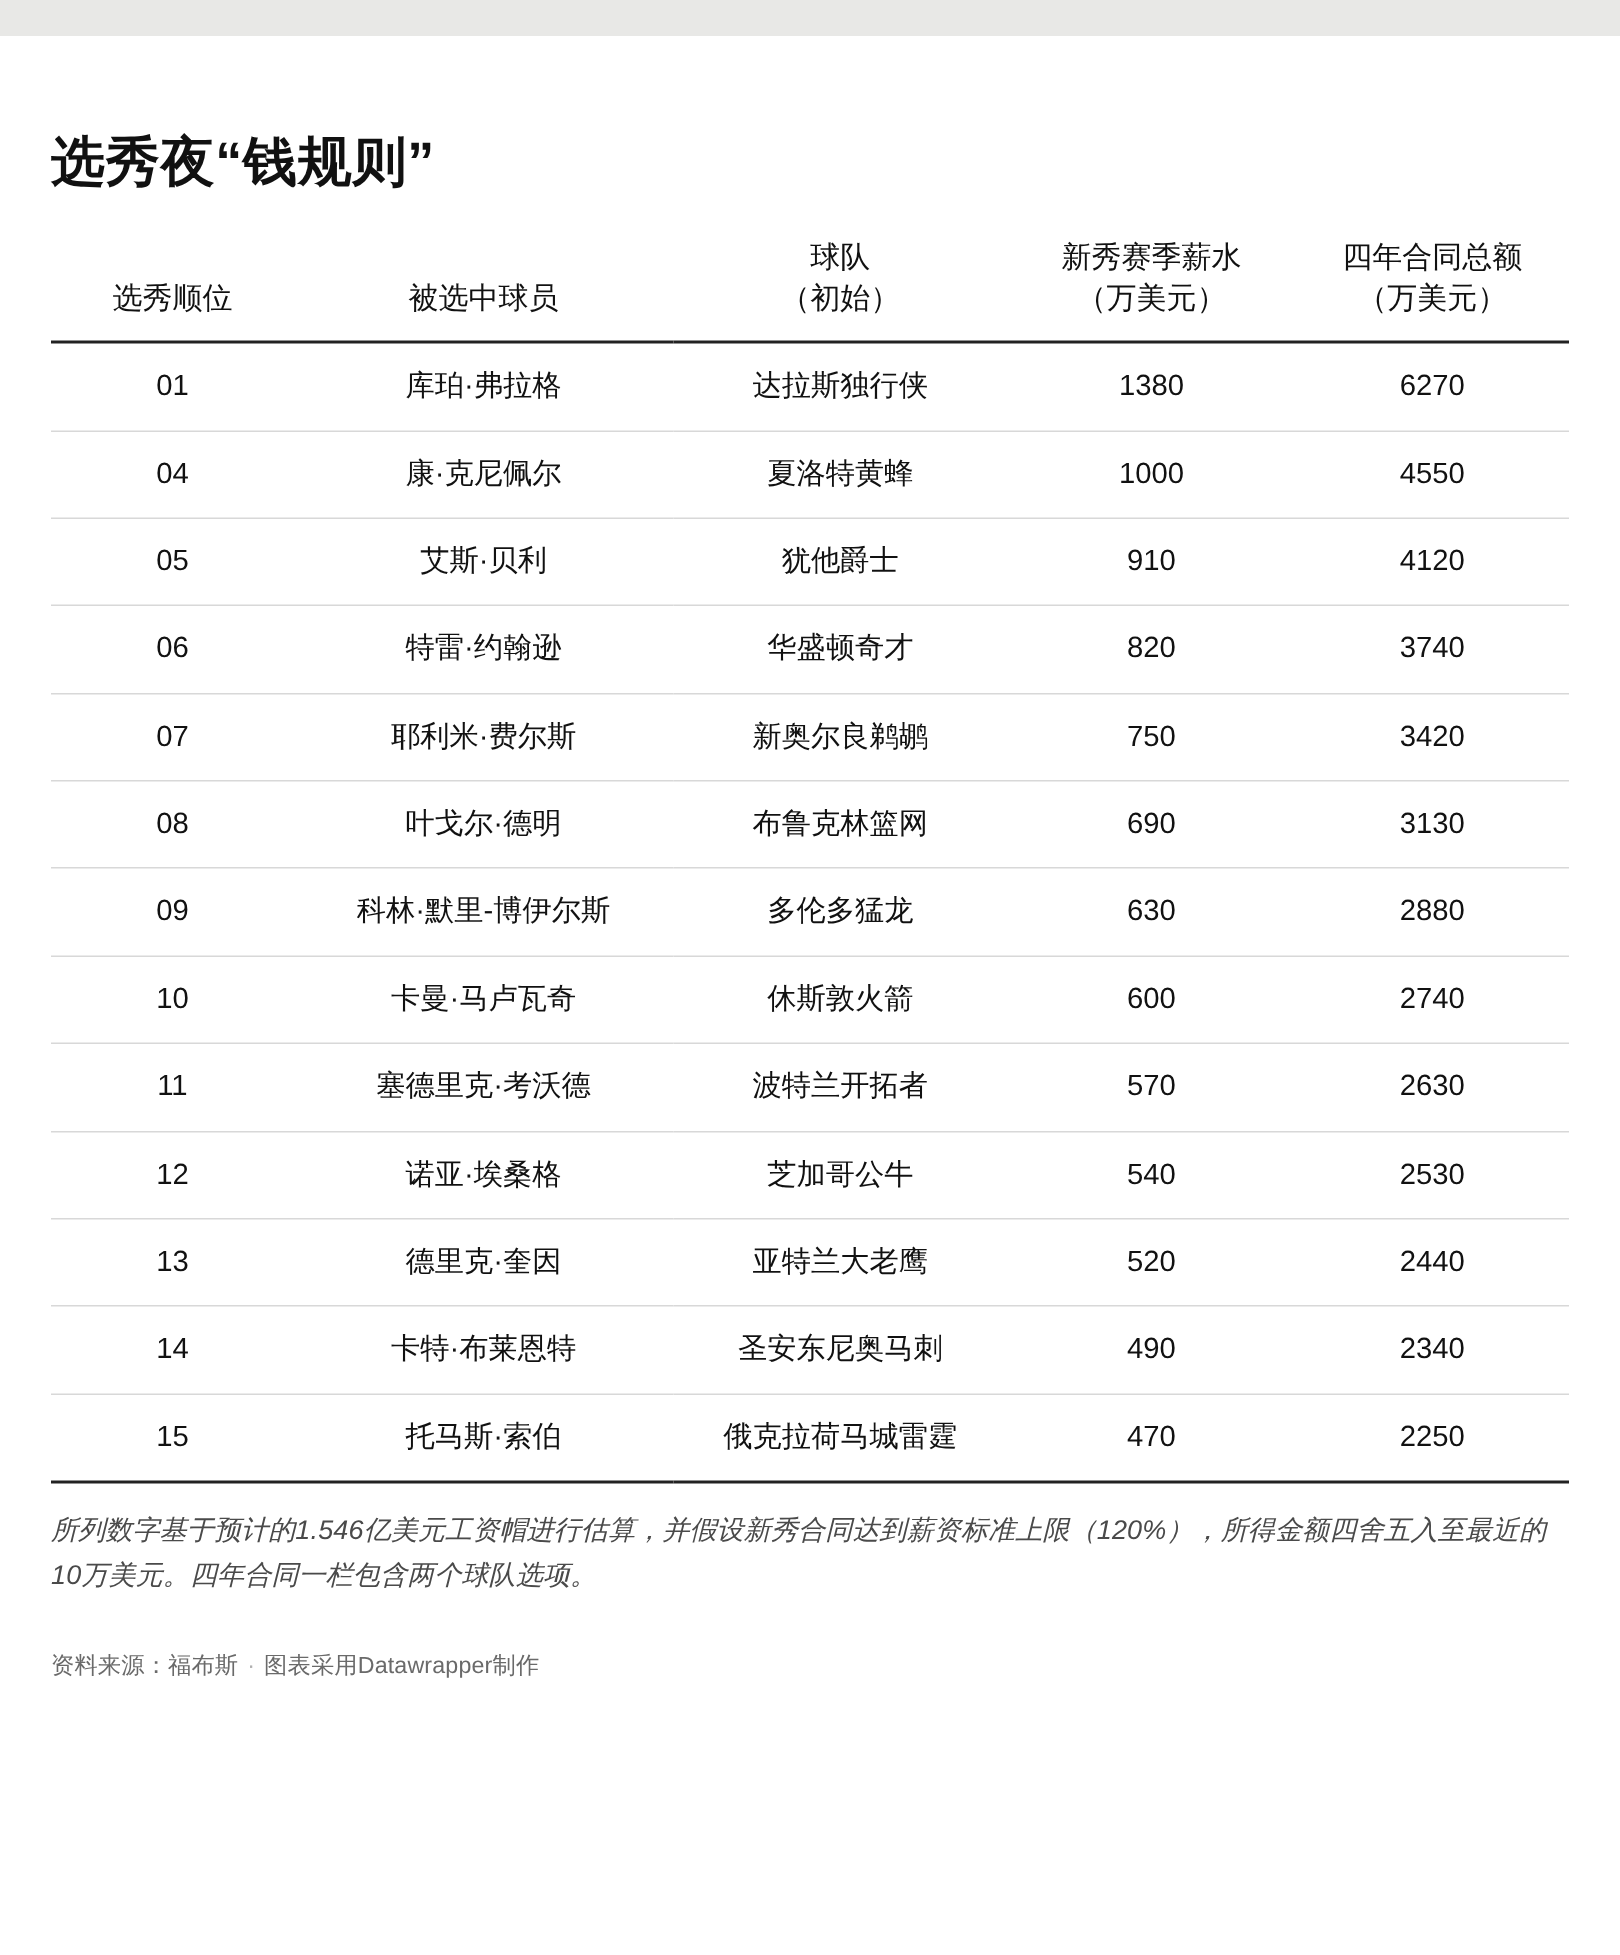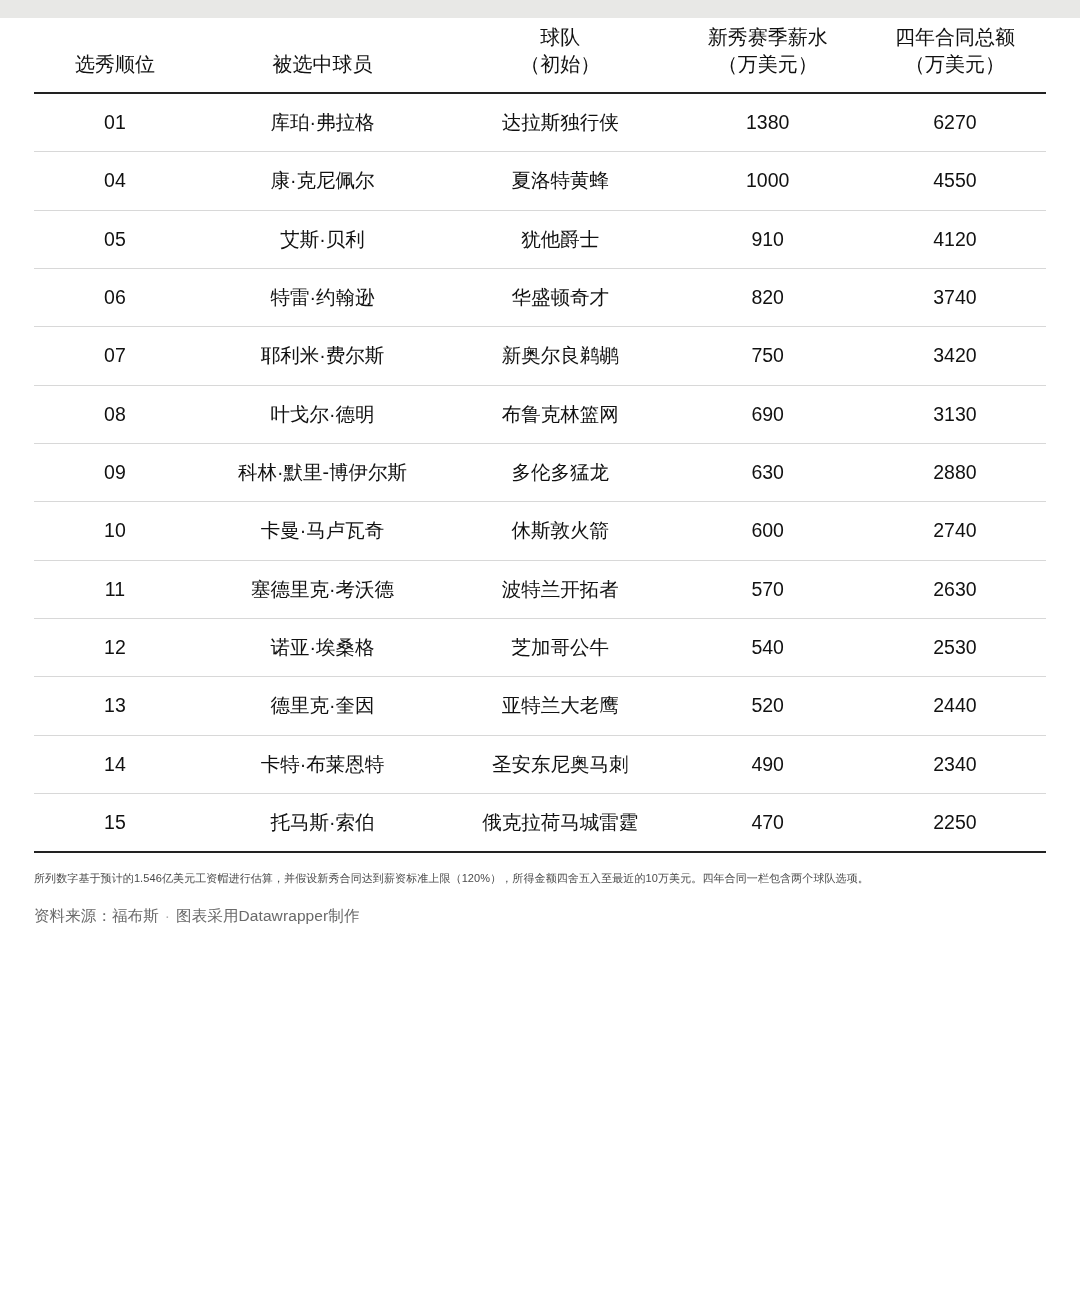--- a/index.html
+++ b/index.html
@@ -68,39 +68,41 @@
   .col-pick   { width: 16%; }
   .col-player { width: 25%; }
   .col-team   { width: 22%; }
   .col-salary { width: 19%; }
   .col-total  { width: 18%; }
   .hdr-2line span { display: block; }
   .num {
     font-family: "Liberation Sans", sans-serif;
   }
   .footnote {
-    font-size: 11px;
+    font-size: 18px;
     line-height: 1.7;
     color: #4a4a4a;
     margin-top: 16px;
     letter-spacing: 0.1px;
+    font-style: italic;
   }
   .source {
     font-size: 15.5px;
     color: #6a6a6a;
-    margin-top: 18px;
+    margin-top: 34px;
     letter-spacing: 0.1px;
   }
   .source .sep { color: #b0b0b0; padding: 0 6px; }
 </style>
 </head>
 <body>
 
 <div class="page">
 
+  <h1 class="title">选秀夜“钱规则”</h1>
 
 
   <table class="draft">
     <colgroup>
       <col class="col-pick">
       <col class="col-player">
       <col class="col-team">
       <col class="col-salary">
       <col class="col-total">
     </colgroup>

